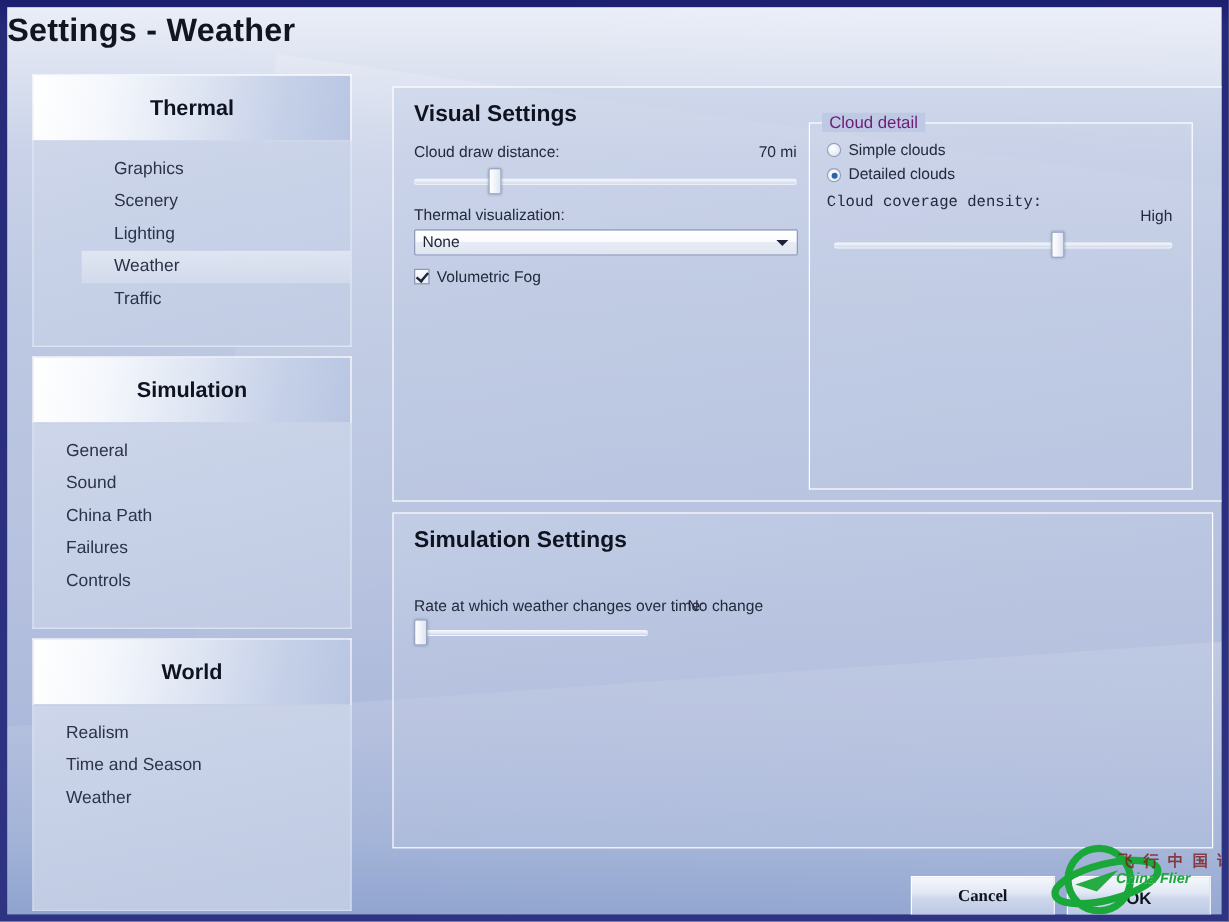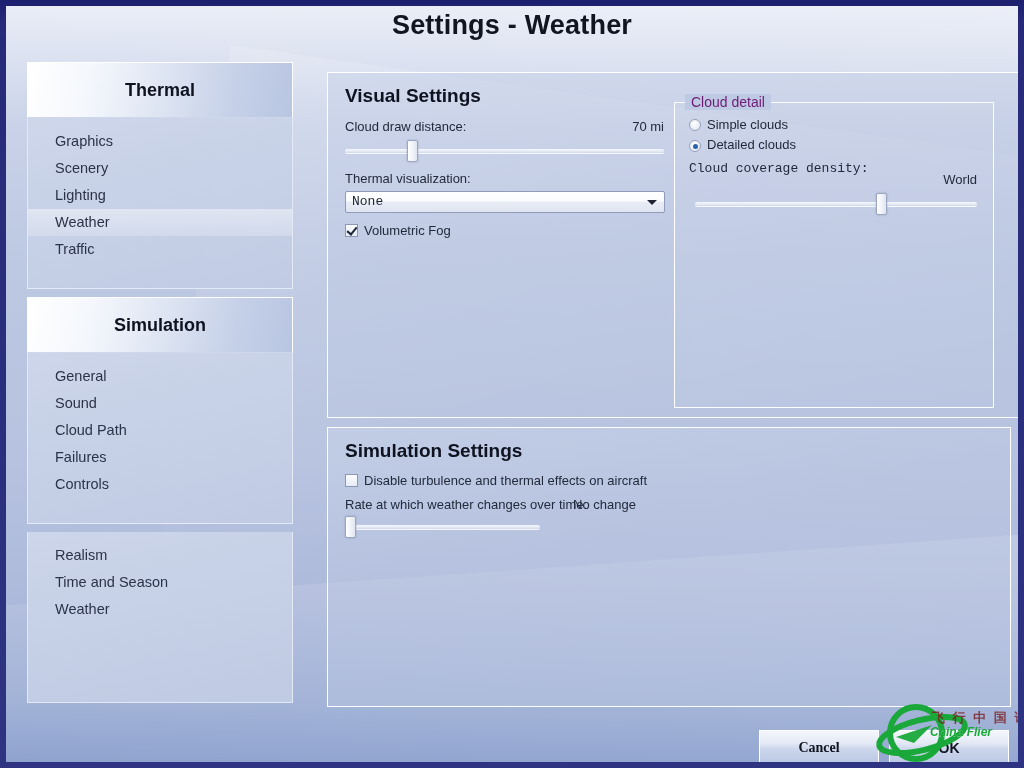--- a/index.html
+++ b/index.html
@@ -68,21 +68,21 @@
     width: 1300px; height: 300px;
     background: linear-gradient(190deg, rgba(255,255,255,0.20) 0%, rgba(255,255,255,0.0) 70%);
     transform: rotate(-4deg);
   }
 
   
   .title-bar {
     position: absolute;
     left: 0; top: 4px;
     width: 1012px;
-    text-align: center;
+    text-align: left;
   }
   .title-text {
     font-size: 27px;
     font-weight: bold;
     color: #111520;
     letter-spacing: 0.2px;
   }
 
   
   .sidebar {
@@ -118,21 +118,21 @@
   .group-body {
     border: 1px solid #e3e9f5;
     border-top: none;
     background: linear-gradient(165deg,
         rgba(206,215,234,0.95) 0%,
         rgba(199,209,231,0.95) 45%,
         rgba(193,204,228,0.95) 100%);
     padding: 10px 0 12px 0;
     box-sizing: border-box;
   }
-  .group-body.display-body { height: 171px; }
+  .group-body.display-body { height: 171px; padding-left: 40px; }
   .group-body.sim-body { height: 171px; }
   .group-body.world-body { height: 171px; }
 
   .side-item {
     height: 27px;
     line-height: 27px;
     padding-left: 27px;
     font-size: 14.5px;
     color: #2b3348;
     box-sizing: border-box;
@@ -381,27 +381,30 @@
         </div>
       </div>
 
       <div class="side-group">
         <div class="group-header">
           <span class="group-header-text">Simulation</span>
         </div>
         <div class="group-body sim-body">
           <div class="side-item">General</div>
           <div class="side-item">Sound</div>
-          <div class="side-item">Cloud Path</div>
+          <div class="side-item">China Path</div>
           <div class="side-item">Failures</div>
           <div class="side-item">Controls</div>
         </div>
       </div>
 
       <div class="side-group">
+        <div class="group-header">
+          <span class="group-header-text">World</span>
+        </div>
         <div class="group-body world-body">
           <div class="side-item">Realism</div>
           <div class="side-item">Time and Season</div>
           <div class="side-item">Weather</div>
         </div>
       </div>
 
     </div>
 
     <div class="panel panel-visual">
@@ -410,21 +413,21 @@
       <div class="lbl" style="left:17px; top:46px;">Cloud draw distance:</div>
       <div class="val" style="left:283px; top:46px; width:53px; text-align:right;">70 mi</div>
 
       <div class="slider" style="left:17px; top:69px; width:319px;">
         <div class="track"></div>
         <div class="thumb" style="left:21%;"></div>
       </div>
 
       <div class="lbl" style="left:17px; top:98px;">Thermal visualization:</div>
 
-      <div class="combo" style="left:17px; top:118px; width:320px;font-family:Liberation Mono, monospace;">
+      <div class="combo" style="left:17px; top:118px; width:320px;">
         <span class="combo-text">None</span>
         <span class="combo-arrow"></span>
       </div>
 
       <div class="chk-row" style="left:17px; top:150px;">
         <span class="chk-box checked"></span>
         <span class="chk-label">Volumetric Fog</span>
       </div>
 
       <div class="groupbox" style="left:346px; top:29px; width:320px; height:306px;">
@@ -434,36 +437,32 @@
           <span class="radio-dot"></span>
           <span class="radio-label">Simple clouds</span>
         </div>
 
         <div class="radio-row" style="left:14px; top:34px;align-items:flex-end;">
           <span class="radio-dot checked"></span>
           <span class="radio-label">Detailed clouds</span>
         </div>
 
         <div class="lbl" style="left:14px; top:58px;font-family:Liberation Mono, monospace;">Cloud coverage density:</div>
-        <div class="val" style="left:232px; top:69px; width:70px; text-align:right;">World</div>
+        <div class="val" style="left:232px; top:69px; width:70px; text-align:right;">High</div>
 
         <div class="slider" style="left:20px; top:92px; width:282px;">
           <div class="track"></div>
           <div class="thumb" style="left:66%;"></div>
         </div>
       </div>
     </div>
 
     <div class="panel panel-sim">
       <div class="panel-title">Simulation Settings</div>
 
-      <div class="chk-row" style="left:17px; top:45px;">
-        <span class="chk-box"></span>
-        <span class="chk-label">Disable turbulence and thermal effects on aircraft</span>
-      </div>
 
       <div class="lbl" style="left:17px; top:69px;">Rate at which weather changes over time:</div>
       <div class="val" style="left:245px; top:69px;">No change</div>
 
       <div class="slider" style="left:17px; top:90px; width:195px;">
         <div class="track"></div>
         <div class="thumb" style="left:0%; margin-left:0;"></div>
       </div>
     </div>
 

